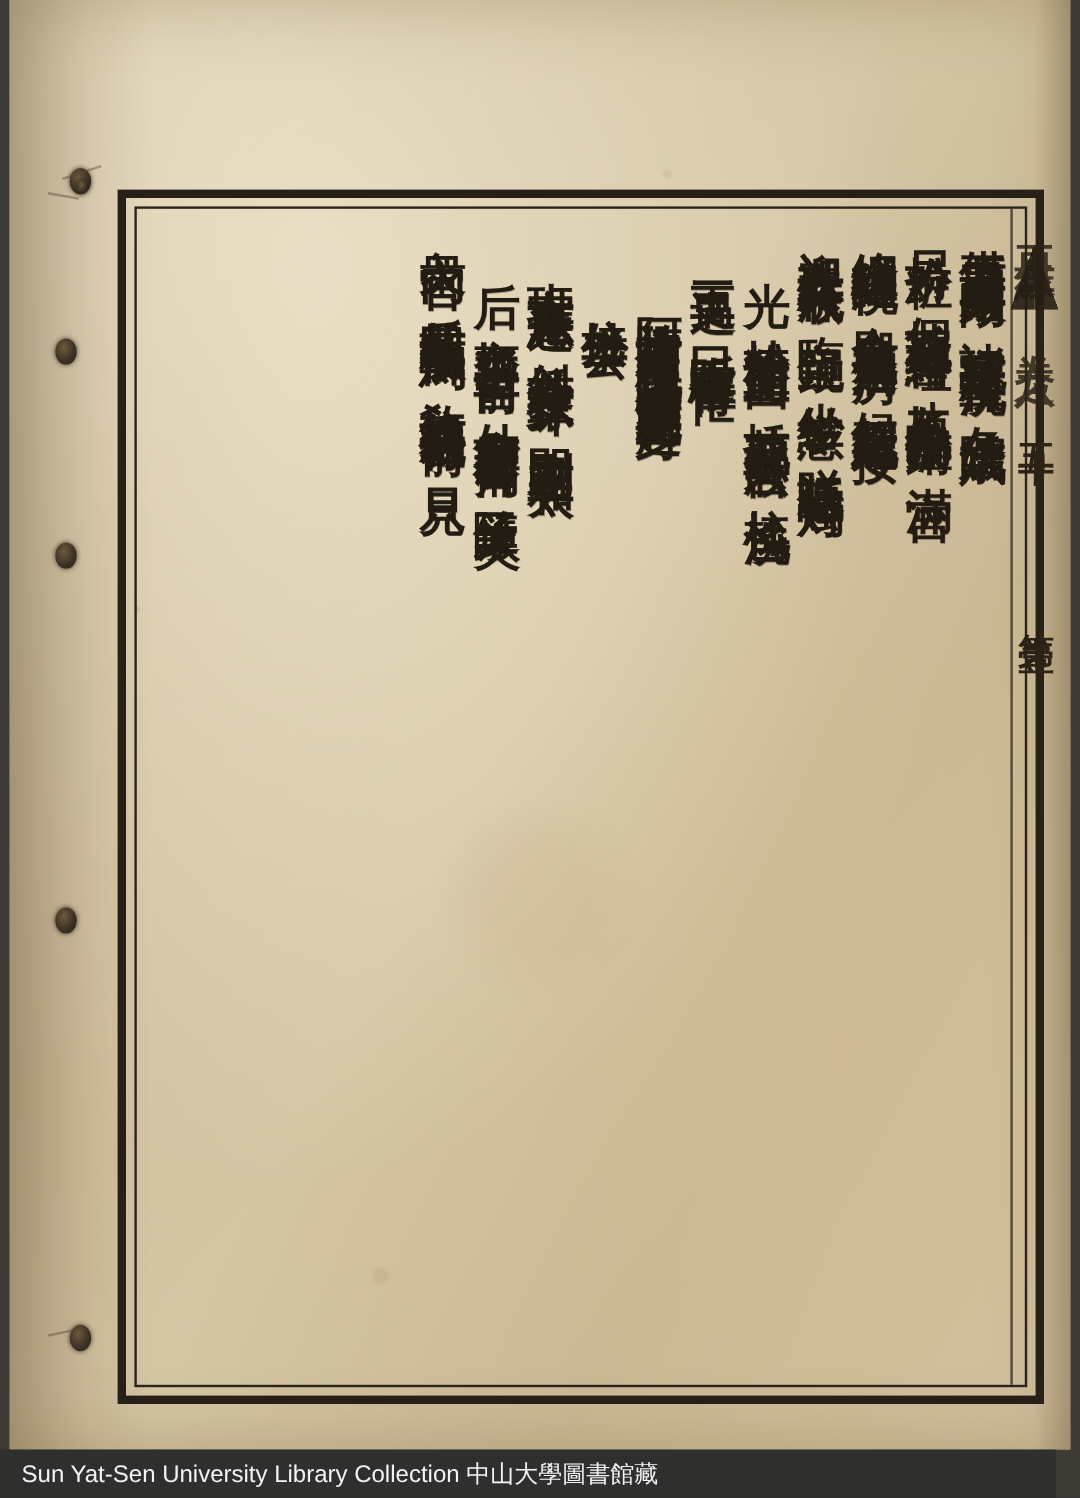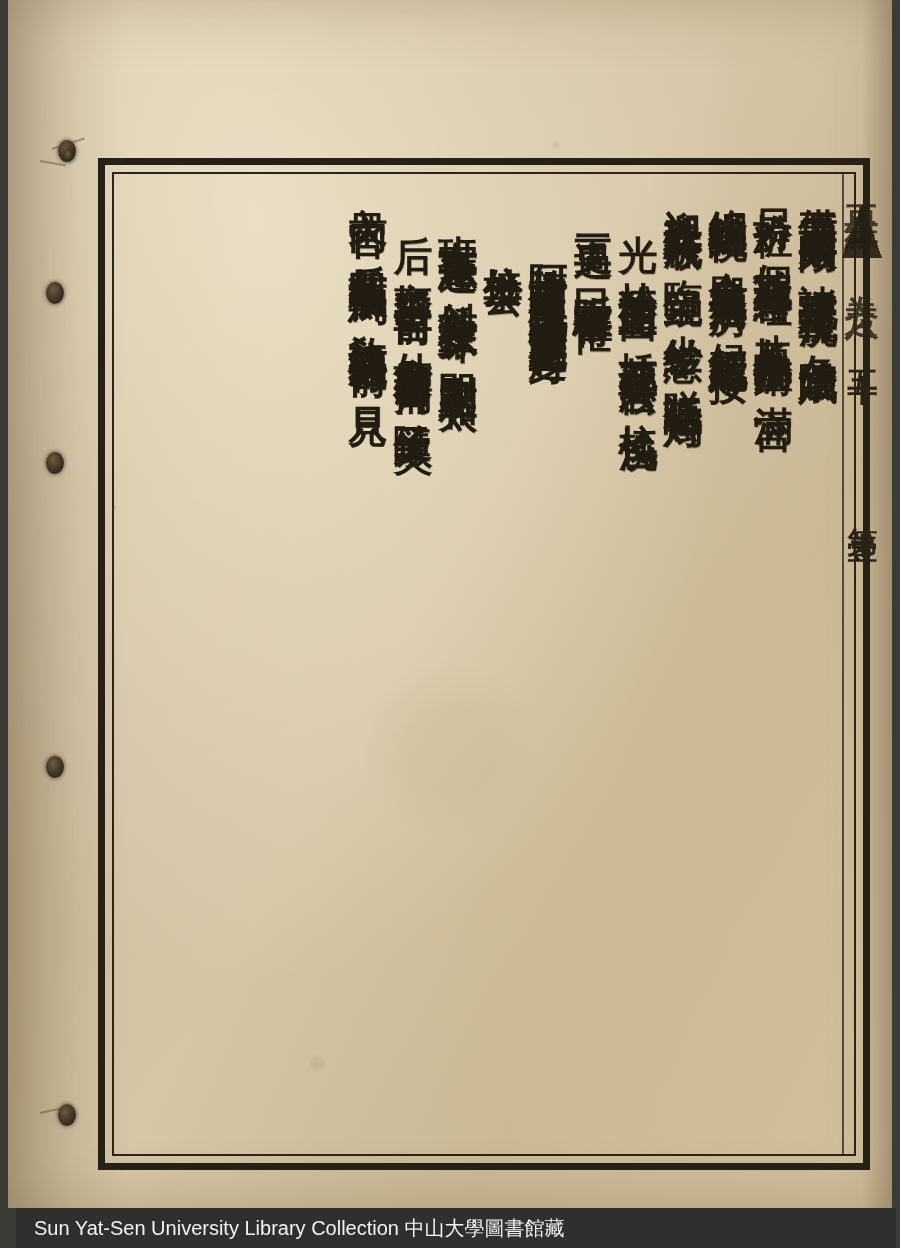--- a/index.html
+++ b/index.html
@@ -207,21 +207,21 @@
     top: 0;
     width: 30px;
     height: 1208px;
     background: linear-gradient(90deg, rgba(90,70,44,0) 0%, rgba(80,62,38,0.25) 100%);
     pointer-events: none;
   }
 
   
   #credit-bar {
     position: absolute;
-    left: 16px;
+    left: 0;
     bottom: 0;
     width: 880px;
     height: 40px;
     background: #2f2f2d;
     display: flex;
     align-items: center;
   }
   #credit-text {
     color: #f2f2f2;
     font-size: 20px;

